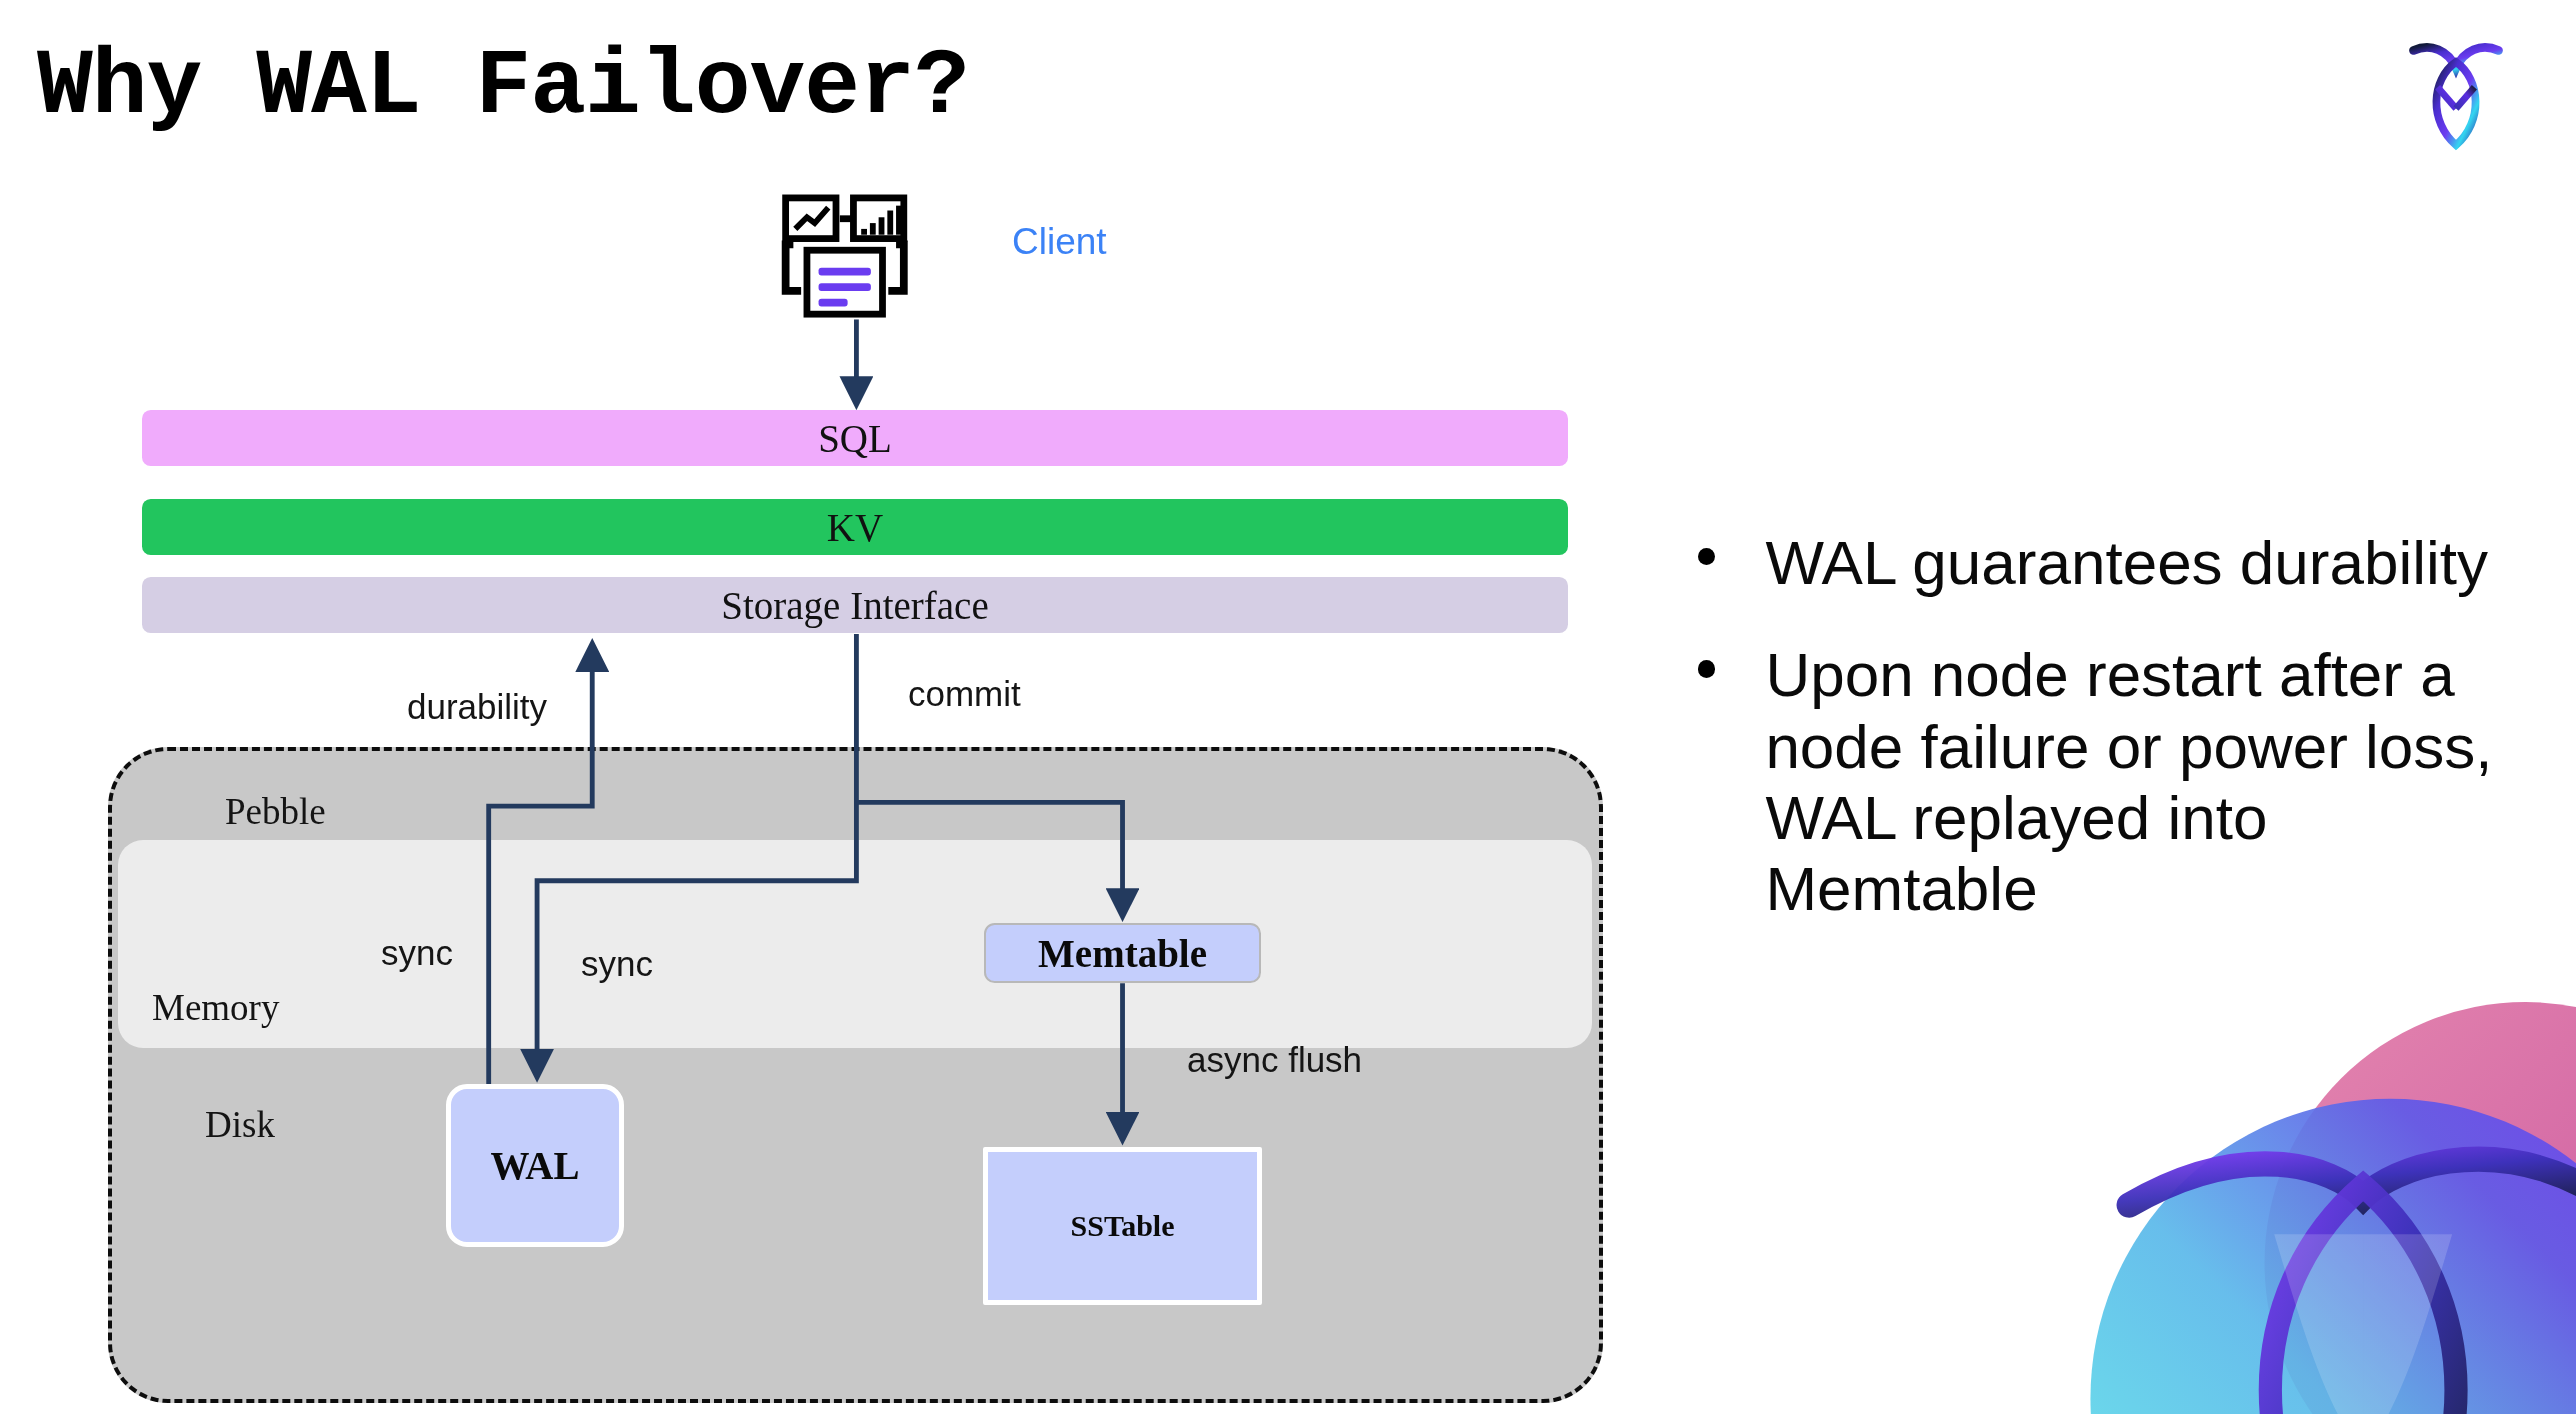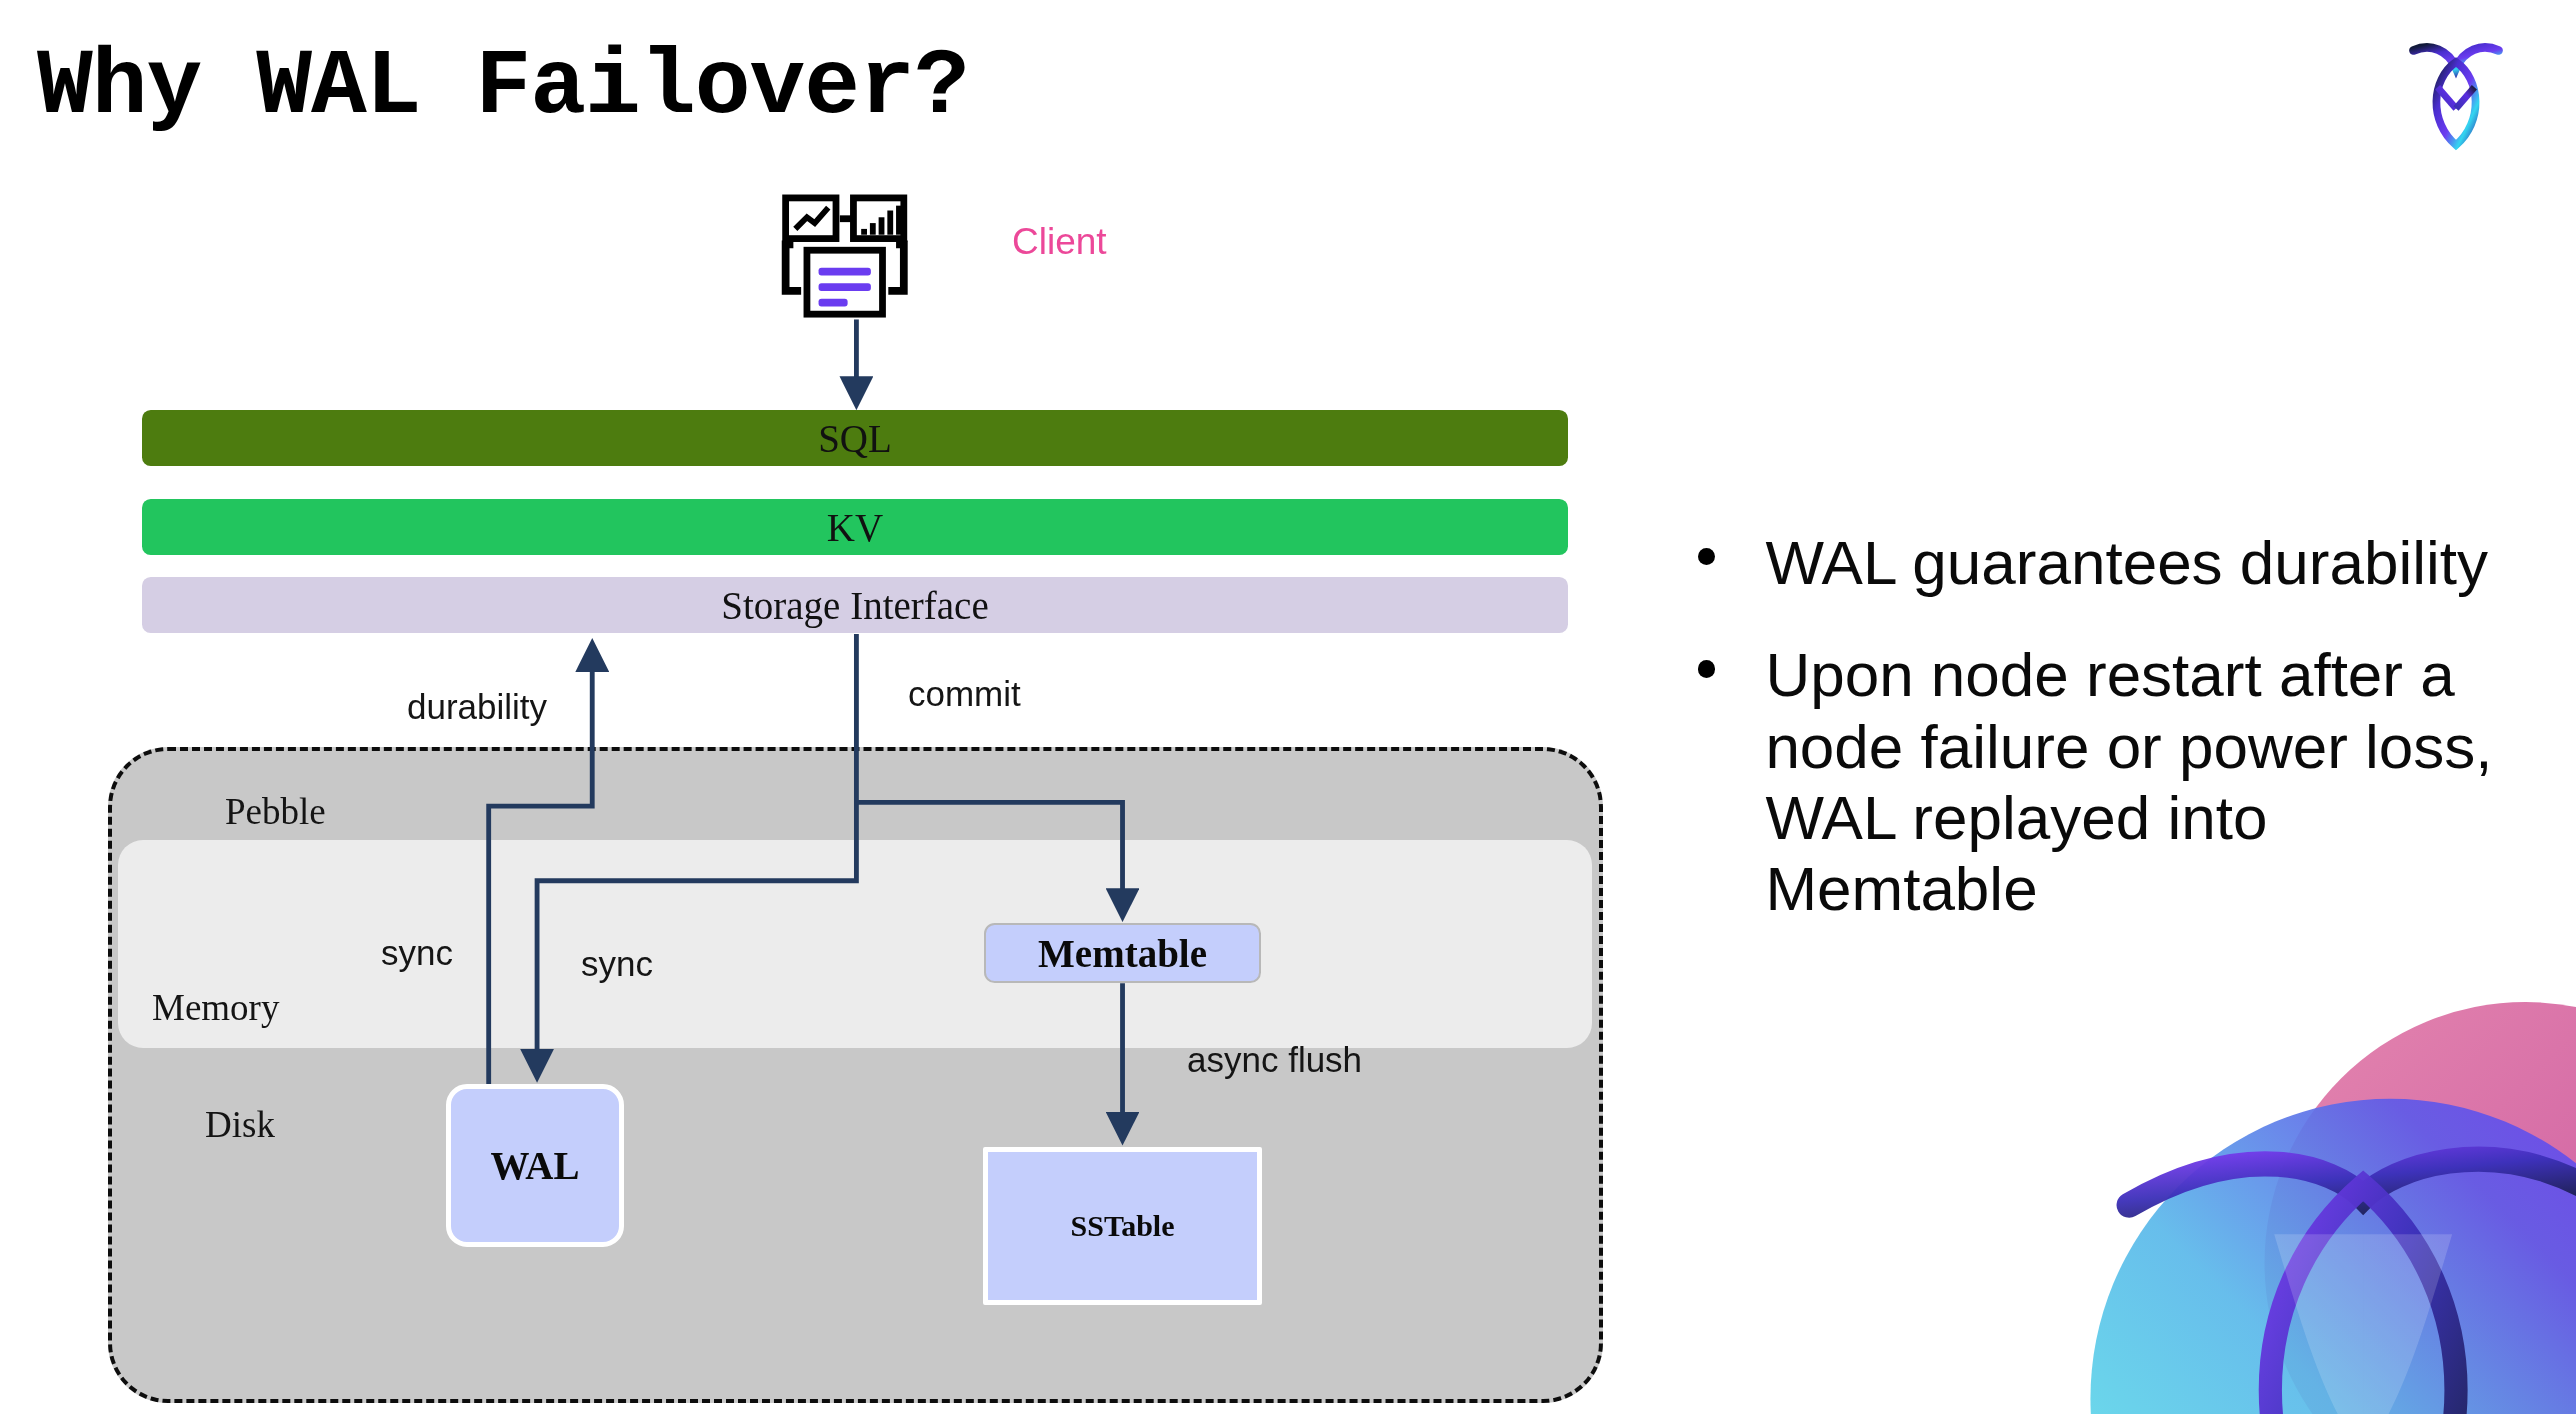--- a/index.html
+++ b/index.html
@@ -58,21 +58,21 @@
     left: 774px;
     top: 194px;
     width: 155px;
     height: 126px;
   }
   #client-label {
     position: absolute;
     left: 1012px;
     top: 221px;
     font-size: 37px;
-    color: #ec4899;
+    color: #3b82f6;
     font-family: "Liberation Sans", sans-serif;
   }
 
   
   .layer-bar {
     position: absolute;
     left: 142px;
     width: 1426px;
     height: 56px;
     border-radius: 8.7px;
@@ -283,21 +283,21 @@
       <path d="M20 52 L12 52 L12 100 L28 100" fill="none" stroke="#000000" stroke-width="8"></path>
       <path d="M126 52 L134 52 L134 100 L118 100" fill="none" stroke="#000000" stroke-width="8"></path>
       <rect x="34" y="58" width="78" height="66" fill="#ffffff" stroke="#000000" stroke-width="7"></rect>
       <rect x="46" y="76" width="54" height="8" rx="3" fill="#6a3cf0"></rect>
       <rect x="46" y="92" width="54" height="8" rx="3" fill="#6a3cf0"></rect>
       <rect x="46" y="108" width="30" height="8" rx="3" fill="#6a3cf0"></rect>
     </svg>
   </div>
   <div id="client-label">Client</div>
 
-  <div class="layer-bar" id="bar-sql" style="background:#4d7c0f">
+  <div class="layer-bar" id="bar-sql" style="background:#f0abfc">
     <span>SQL</span>
   </div>
   <div class="layer-bar" id="bar-kv" style="background:#22c55e">
     <span>KV</span>
   </div>
   <div class="layer-bar" id="bar-si" style="background:#d5cee4">
     <span>Storage Interface</span>
   </div>
 
   <div id="pebble-box"></div>

